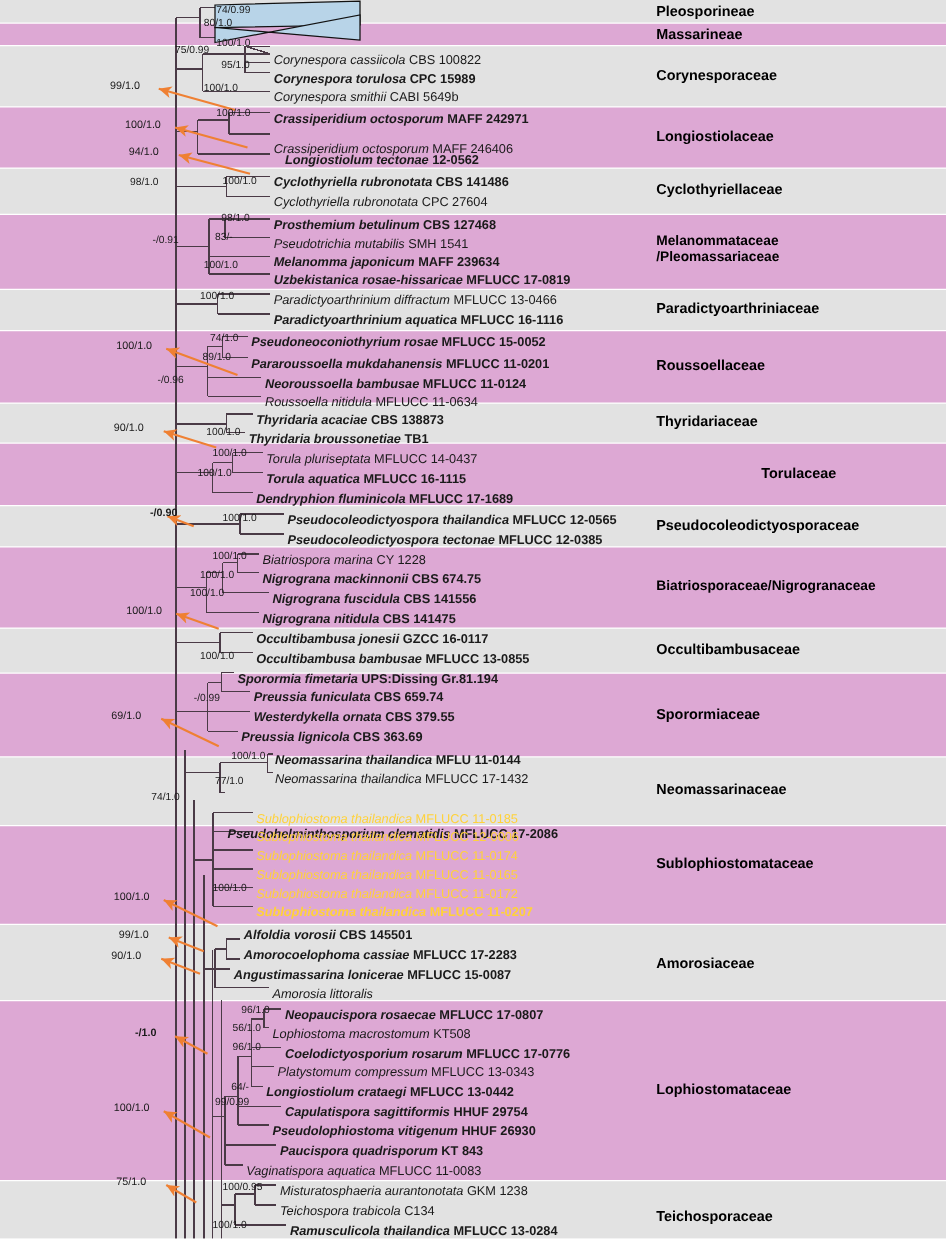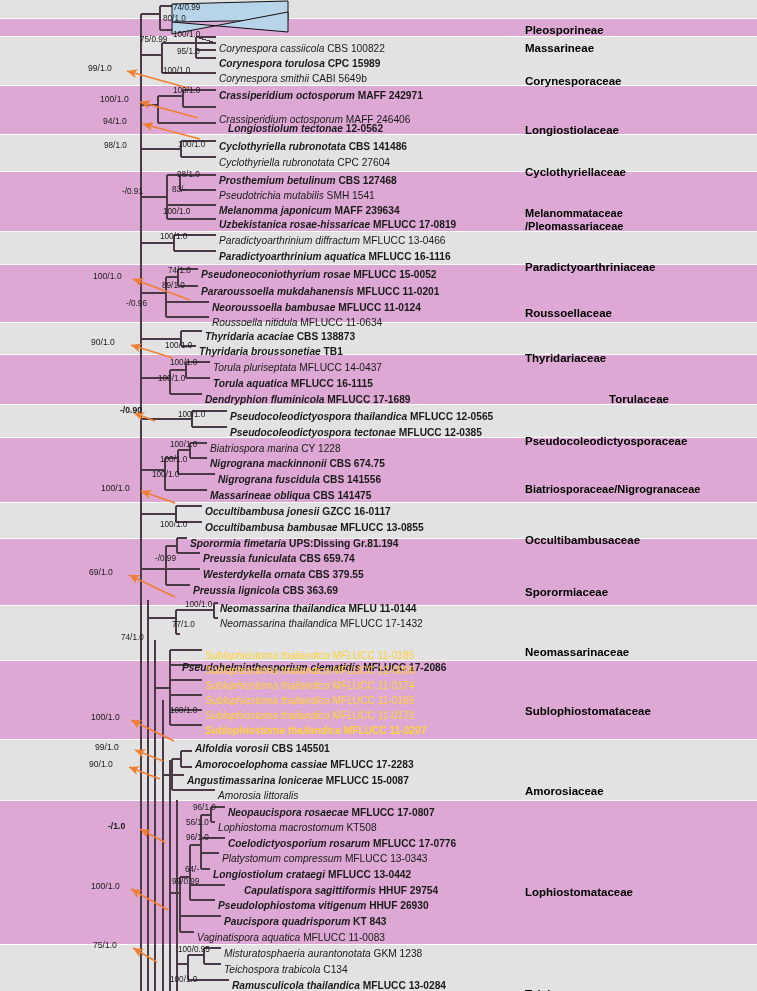--- a/index.html
+++ b/index.html
@@ -27,21 +27,20 @@
   
   .fam-label {
     position: absolute;
     left: 525px;
     width: 228px;
     font-size: 11.5px;
     font-weight: bold;
     color: #000;
     line-height: 13px;
     white-space: pre-line;
-    margin-top: 20px;
   }
   .fam-label.small { font-size: 11px; }
 
   
   .taxon {
     position: absolute;
     font-size: 10.2px;
     color: #1a1a1a;
     white-space: nowrap;
     line-height: 11px;
@@ -329,21 +328,21 @@
       <div class="taxon bold" style="left: 205px; top: 331px;"><i>Thyridaria acaciae</i> <span class="strain"> CBS 138873</span></div>
       <div class="taxon bold" style="left: 199px; top: 346px;"><i>Thyridaria broussonetiae</i> <span class="strain"> TB1</span></div>
       <div class="taxon" style="left: 213px; top: 362px;"><i>Torula pluriseptata</i> <span class="strain"> MFLUCC 14-0437</span></div>
       <div class="taxon bold" style="left: 213px; top: 378px;"><i>Torula aquatica</i> <span class="strain"> MFLUCC 16-1115</span></div>
       <div class="taxon bold" style="left: 205px; top: 394px;"><i>Dendryphion fluminicola</i> <span class="strain"> MFLUCC 17-1689</span></div>
       <div class="taxon bold" style="left: 230px; top: 411px;"><i>Pseudocoleodictyospora thailandica</i> <span class="strain"> MFLUCC 12-0565</span></div>
       <div class="taxon bold" style="left: 230px; top: 427px;"><i>Pseudocoleodictyospora tectonae</i> <span class="strain"> MFLUCC 12-0385</span></div>
       <div class="taxon" style="left: 210px; top: 443px;"><i>Biatriospora marina</i> <span class="strain"> CY 1228</span></div>
       <div class="taxon bold" style="left: 210px; top: 458px;"><i>Nigrograna mackinnonii</i> <span class="strain"> CBS 674.75</span></div>
       <div class="taxon bold" style="left: 218px; top: 474px;"><i>Nigrograna fuscidula</i> <span class="strain"> CBS 141556</span></div>
-      <div class="taxon bold" style="left: 210px; top: 490px;"><i>Massarineae obliqua</i> <span class="strain"> CBS 141475</span></div>
+      <div class="taxon bold" style="left: 210px; top: 490px;"><i>Nigrograna nitidula</i> <span class="strain"> CBS 141475</span></div>
       <div class="taxon bold" style="left: 205px; top: 506px;"><i>Occultibambusa jonesii</i> <span class="strain"> GZCC 16-0117</span></div>
       <div class="taxon bold" style="left: 205px; top: 522px;"><i>Occultibambusa bambusae</i> <span class="strain"> MFLUCC 13-0855</span></div>
       <div class="taxon bold" style="left: 190px; top: 538px;"><i>Sporormia fimetaria</i> <span class="strain"> UPS:Dissing Gr.81.194</span></div>
       <div class="taxon bold" style="left: 203px; top: 553px;"><i>Preussia funiculata</i> <span class="strain"> CBS 659.74</span></div>
       <div class="taxon bold" style="left: 203px; top: 569px;"><i>Westerdykella ornata</i> <span class="strain"> CBS 379.55</span></div>
       <div class="taxon bold" style="left: 193px; top: 585px;"><i>Preussia lignicola</i> <span class="strain"> CBS 363.69</span></div>
       <div class="taxon bold" style="left: 220px; top: 603px;"><i>Neomassarina thailandica</i> <span class="strain"> MFLU 11-0144</span></div>
       <div class="taxon" style="left: 220px; top: 618px;"><i>Neomassarina thailandica</i> <span class="strain"> MFLUCC 17-1432</span></div>
       <div class="taxon bold" style="left: 182px; top: 634px; margin-top: 28px;"><i>Pseudohelminthosporium clematidis</i> <span class="strain"> MFLUCC 17-2086</span></div>
       <div class="taxon yellow" style="left: 205px; top: 650px;"><i>Sublophiostoma thailandica</i> <span class="strain"> MFLUCC 11-0185</span></div>
@@ -354,21 +353,21 @@
       <div class="taxon bold yellow" style="left: 205px; top: 725px;"><i>Sublophiostoma thailandica</i> <span class="strain"> MFLUCC 11-0207</span></div>
       <div class="taxon bold" style="left: 195px; top: 743px;"><i>Alfoldia vorosii</i> <span class="strain"> CBS 145501</span></div>
       <div class="taxon bold" style="left: 195px; top: 759px;"><i>Amorocoelophoma cassiae</i> <span class="strain"> MFLUCC 17-2283</span></div>
       <div class="taxon bold" style="left: 187px; top: 775px; text-align: center;"><i>Angustimassarina lonicerae</i> <span class="strain"> MFLUCC 15-0087</span></div>
       <div class="taxon" style="left: 218px; top: 790px;"><i>Amorosia littoralis</i></div>
       <div class="taxon bold" style="left: 228px; top: 807px;"><i>Neopaucispora rosaecae</i> <span class="strain"> MFLUCC 17-0807</span></div>
       <div class="taxon" style="left: 218px; top: 822px;"><i>Lophiostoma macrostomum</i> <span class="strain"> KT508</span></div>
       <div class="taxon bold" style="left: 228px; top: 838px;"><i>Coelodictyosporium rosarum</i> <span class="strain"> MFLUCC 17-0776</span></div>
       <div class="taxon" style="left: 222px; top: 853px;"><i>Platystomum compressum</i> <span class="strain"> MFLUCC 13-0343</span></div>
       <div class="taxon bold" style="left: 213px; top: 869px;"><i>Longiostiolum crataegi</i> <span class="strain"> MFLUCC 13-0442</span></div>
-      <div class="taxon bold" style="left: 228px; top: 885px; margin-left: 16px;"><i>Capulatispora sagittiformis</i> <span class="strain"> HHUF 29754</span></div>
+      <div class="taxon bold" style="left: 228px; top: 885px;"><i>Capulatispora sagittiformis</i> <span class="strain"> HHUF 29754</span></div>
       <div class="taxon bold" style="left: 218px; top: 900px;"><i>Pseudolophiostoma vitigenum</i> <span class="strain"> HHUF 26930</span></div>
       <div class="taxon bold" style="left: 224px; top: 916px;"><i>Paucispora quadrisporum</i> <span class="strain"> KT 843</span></div>
       <div class="taxon" style="left: 197px; top: 932px;"><i>Vaginatispora aquatica</i> <span class="strain"> MFLUCC 11-0083</span></div>
       <div class="taxon" style="left: 224px; top: 948px;"><i>Misturatosphaeria aurantonotata</i> <span class="strain">  GKM 1238</span></div>
       <div class="taxon" style="left: 224px; top: 964px;"><i>Teichospora trabicola</i> <span class="strain"> C134</span></div>
       <div class="taxon bold" style="left: 232px; top: 980px;"><i>Ramusculicola thailandica</i> <span class="strain"> MFLUCC 13-0284</span></div>
     </div>
 
   <div id="suplayer">
       <div class="sup" style="left: 173px; top: 3px;">74/0.99</div>

